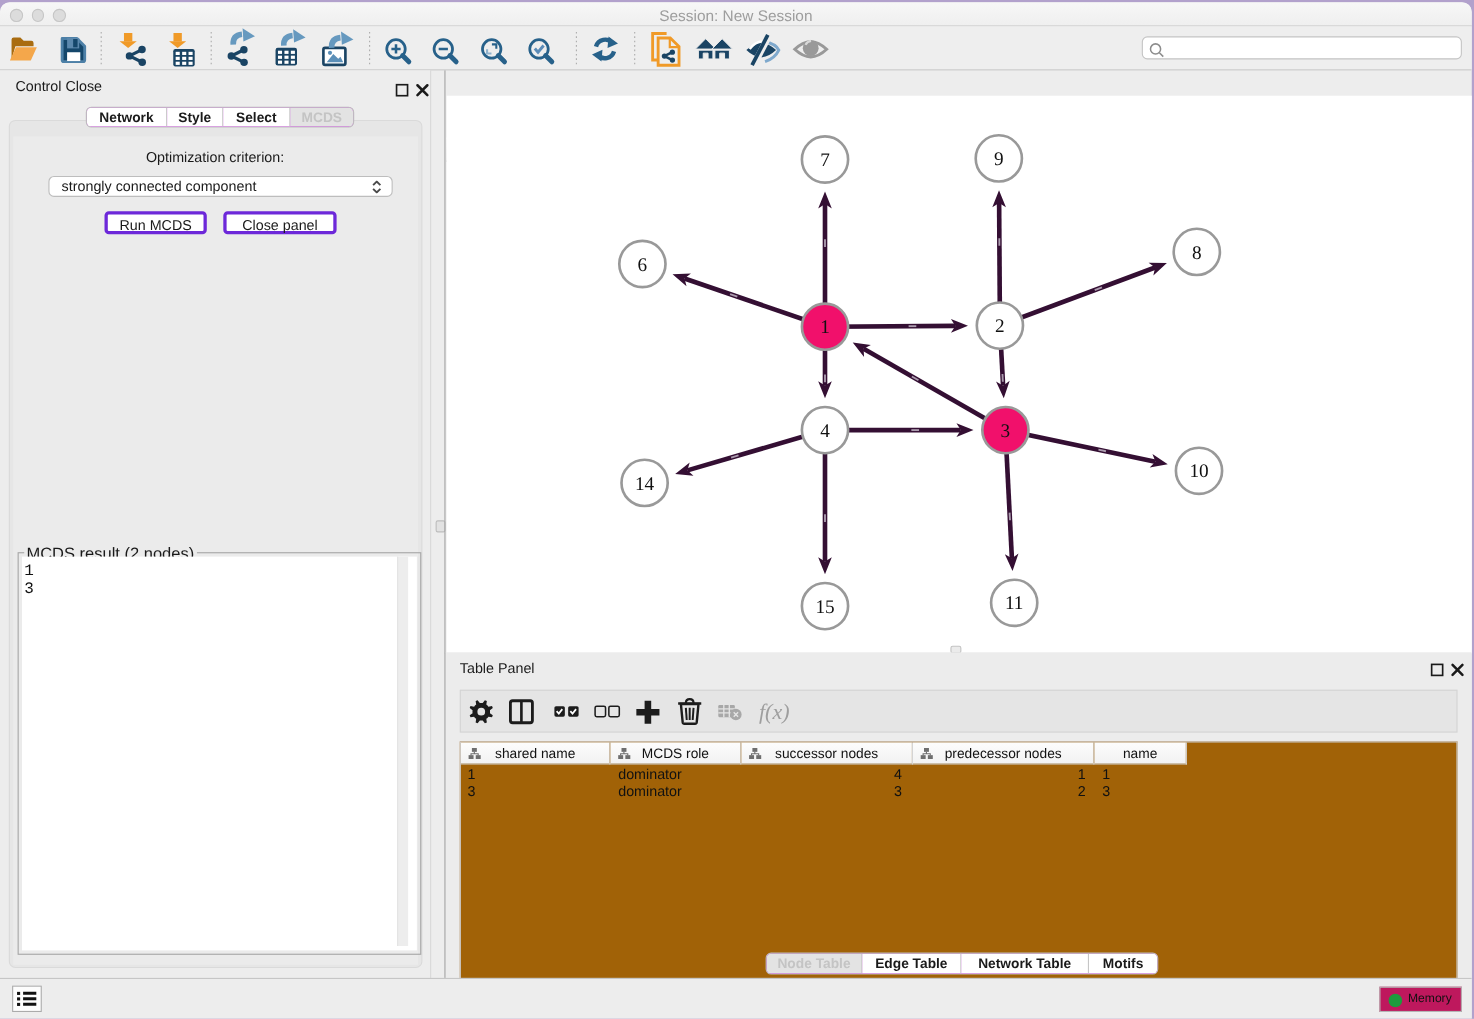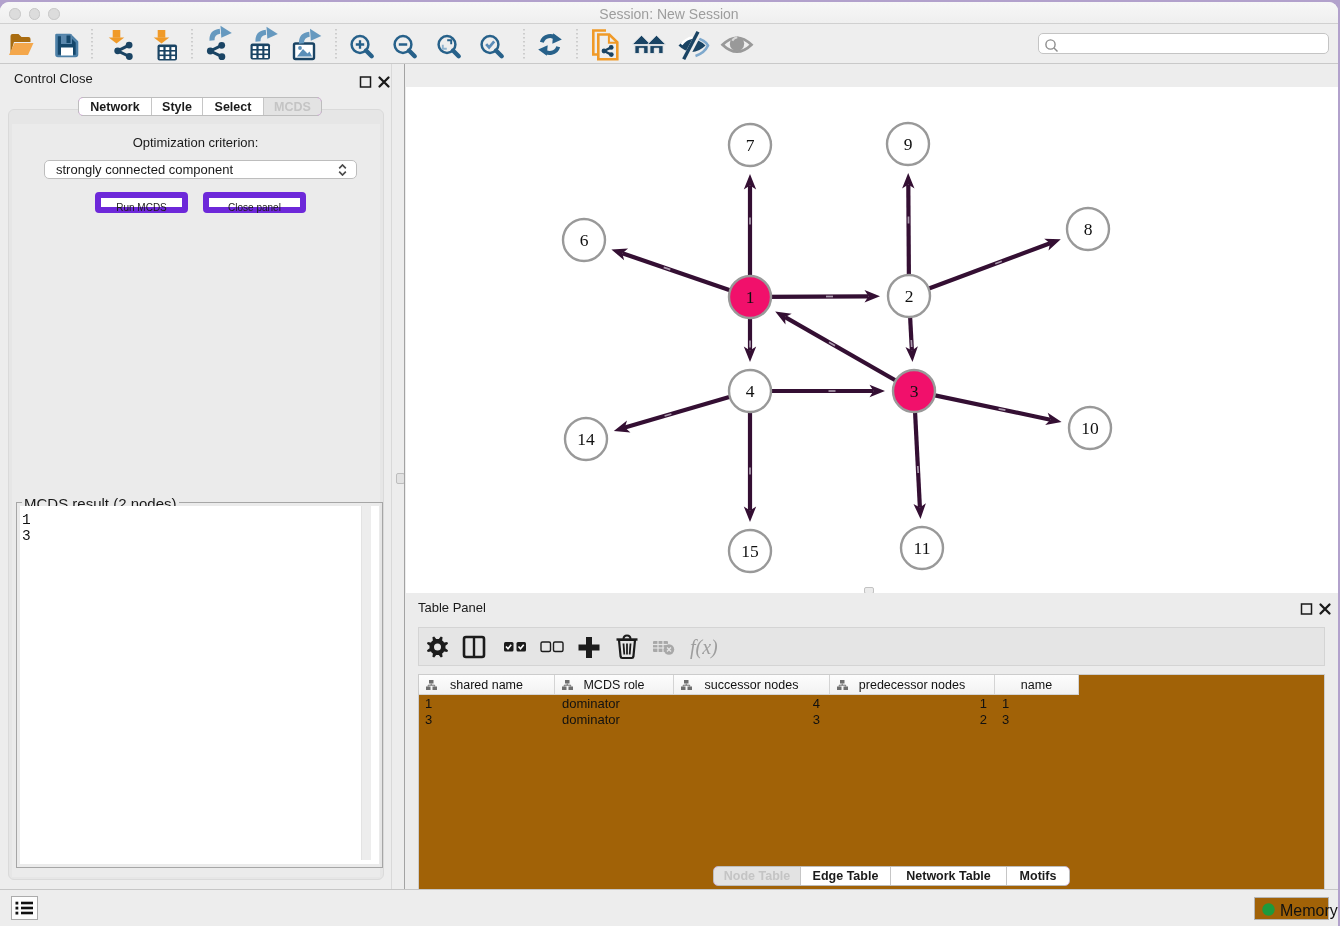--- a/index.html
+++ b/index.html
@@ -16,21 +16,21 @@
 #cp-title { position:absolute; left:14px; top:7px; font-size:13px; color:#1a1a1a; }
 #cp-pane { position:absolute; left:8px; top:45px; width:376px; height:771px; background:#e6e6e6; border:1px solid #dadada; border-radius:6px; }
 #cp-pane-inner { position:absolute; left:3px; top:14px; width:368px; height:753px; background:#ebebeb; }
 .tabbar { position:absolute; display:flex; border:1px solid #bdbdbd; border-radius:5px; overflow:hidden; background:#d946ef; }
 .tab { font-size:12.5px; font-weight:700; color:#1a1a1a; text-align:center; line-height:18px; background:#fff; border-right:1px solid #c6c6c6; }
 .tab:last-child { border-right:none; }
 .tab.sel { background:#e3e3e3; color:#c4c4c4; }
 #cp-tabs { left:78px; top:33px; height:19px; }
 #opt-label { position:absolute; left:0; top:71px; width:391px; text-align:center; font-size:13px; color:#1a1a1a; }
 #opt-select { position:absolute; left:44px; top:96px; width:313px; height:19px; background:#ffffff; border:1px solid #bdbdbd; border-radius:5px; font-size:13px; color:#1a1a1a; line-height:17px; padding-left:11px; }
-.btn { position:absolute; height:21px; background:#ffffff; border:6px solid #6d28d9; border-radius:4px; font-size:10px; color:#1a1a1a; text-align:center; line-height:19px; }
+.btn { position:absolute; height:21px; background:#ffffff; border:3px solid #6d28d9; border-radius:4px; font-size:13px; color:#1a1a1a; text-align:center; line-height:19px; }
 #mcds-fs { position:absolute; left:16px; top:438px; width:367px; height:366px; border:1px solid #a6a6a6; }
 #mcds-fs-label { position:absolute; left:5px; top:-8px; background:#ebebeb; font-size:15px; color:#1a1a1a; padding:0 2px; }
 #mcds-text { position:absolute; left:3px; top:3px; width:359px; height:358px; background:#ffffff; font-family:"Liberation Mono", monospace; font-size:14.5px; color:#111; line-height:16px; padding:6px 0 0 2px; }
 #mcds-scroll { position:absolute; right:8px; top:0px; width:10px; height:354px; background:#ededed; border-left:1px solid #e3e3e3; }
 
 
 #vsplit-line1 { position:absolute; left:391px; top:62px; width:1px; height:826px; background:#d9d9d9; }
 #vsplit-grip { position:absolute; left:396px; top:471px; width:9px; height:11px; background:#e2e2e2; border:1px solid #bdbdbd; border-radius:2px; }
 
 
@@ -40,26 +40,26 @@
 #net-canvas { position:absolute; left:1px; top:23px; width:933px; height:507px; background:#ffffff; }
 #hsplit-grip { position:absolute; left:864px; top:585px; width:10px; height:7px; background:#ebebeb; border:1px solid #c2c2c2; border-radius:2px; }
 
 
 #tp { position:absolute; left:404px; top:591px; width:934px; height:297px; background:#ececec; border-left:1px solid #a3a3a3; }
 #tp-title { position:absolute; left:13px; top:7px; font-size:13px; color:#1a1a1a; }
 #tp-toolbar { position:absolute; left:13px; top:34px; width:907px; height:39px; background:#e5e5e5; border:1px solid #d4d4d4; }
 #tp-table { position:absolute; left:13px; top:81px; width:907px; height:222px; background:#a16207; border:1px solid #cccccc; }
 .th { position:absolute; top:0; height:20px; background:linear-gradient(#fdfdfd,#f2f2f2); border-right:1px solid #d4d4d4; border-bottom:1px solid #d4d4d4; font-size:12.5px; color:#111; text-align:center; line-height:20px; }
 .td { position:absolute; font-size:13px; color:#111; height:16px; line-height:16px; }
-#tp-tabs { left:291px; top:273px; height:20px;margin-left:17px; }
+#tp-tabs { left:291px; top:273px; height:20px; }
 
 
 #statusbar { position:absolute; left:0; top:887px; width:1338px; height:37px; background:#ededed; border-top:1px solid #c6c6c6; }
 #list-btn { position:absolute; left:11px; top:6px; width:27px; height:24px; background:#fdfdfd; border:1px solid #ababab; }
-#mem-btn { position:absolute; right:9px; top:7px; width:75px; height:23px; background:#a16207; border:1px solid #b5b5b5; font-size:16px; color:#111; }
+#mem-btn { position:absolute; right:9px; top:7px; width:75px; height:23px; background:#be185d; border:1px solid #b5b5b5; font-size:11px; color:#111; }
 </style>
 </head>
 <body>
 <div id="win">
   <div id="titlebar">
     <div class="tl" style="left:9px;"></div>
     <div class="tl" style="left:28.5px;"></div>
     <div class="tl" style="left:48px;"></div>
     <div id="title-text">Session: New Session</div>
   </div>

